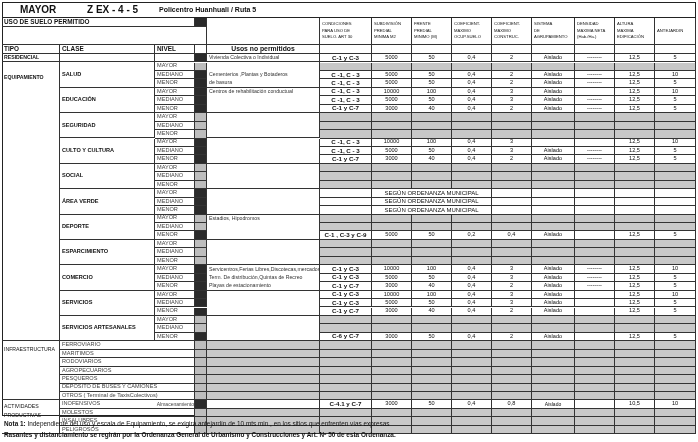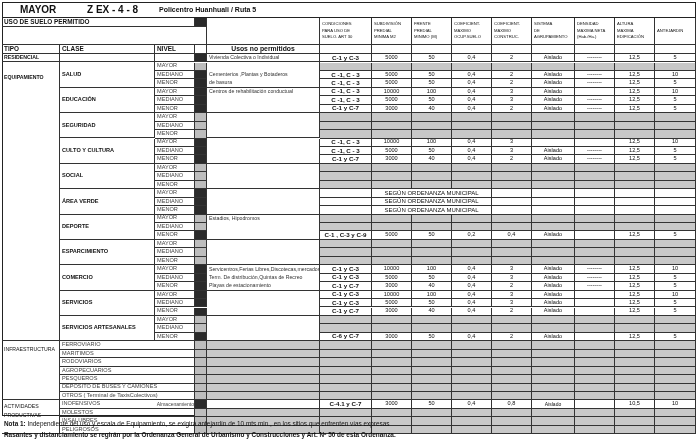--- a/index.html
+++ b/index.html
@@ -19,21 +19,21 @@
   .hdr { font-size: 4.2px; align-items: flex-start; flex-direction: column; justify-content: center; padding-left: 2px; line-height: 1.55; white-space: nowrap; }
   .pl { padding-left: 2px; }
   .note { position: absolute; left: 4px; font-size: 6.4px; white-space: nowrap; }
 </style>
 </head>
 <body>
 
 <div class="frame"></div>
 <div class="topbar">
   <span class="zona">MAYOR</span>
-  <span class="zcode">Z EX - 4 - 8</span>
+  <span class="zcode">Z EX - 4 - 5</span>
   <span class="zname">Policentro Huanhuali / Ruta 5</span>
 </div>
 
 <div id="table">
     <div class="cell bold pl" style="left: 2px; top: 18px; width: 193px; height: 9px; font-size: 6.4px;">USO DE SUELO PERMITIDO</div>
     <div class="cell dark" style="left: 195px; top: 18px; width: 12px; height: 9px;"></div>
     <div class="cell " style="left: 2px; top: 27px; width: 205px; height: 18px;"></div>
     <div class="cell " style="left: 207px; top: 18px; width: 113px; height: 27px;"></div>
     <div class="cell hdr" style="left: 320px; top: 18px; width: 52px; height: 27px;">
       <span>CONDICIONES</span>

